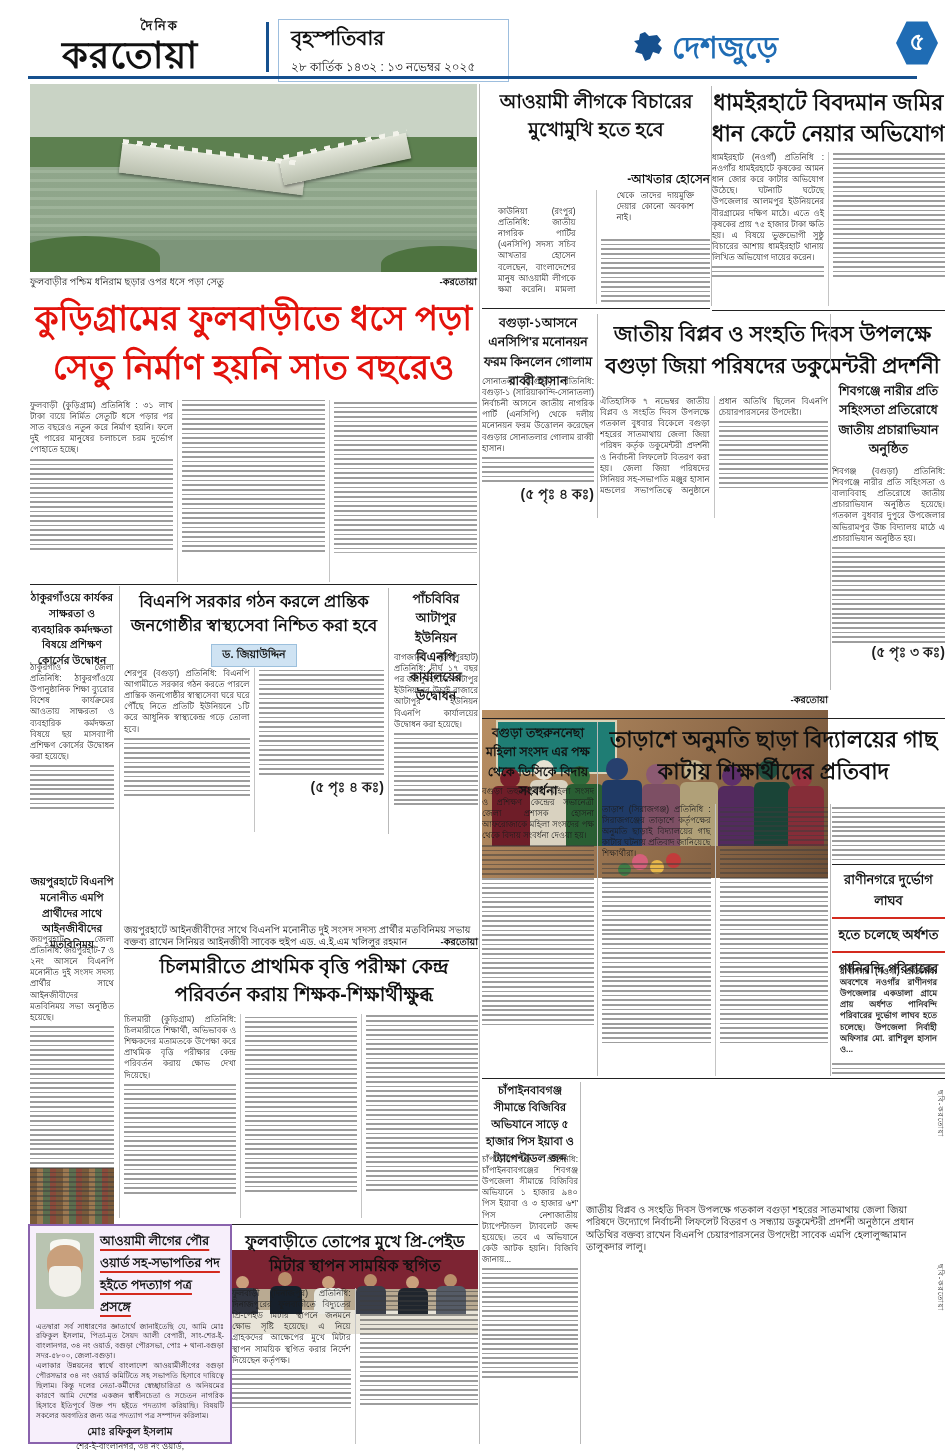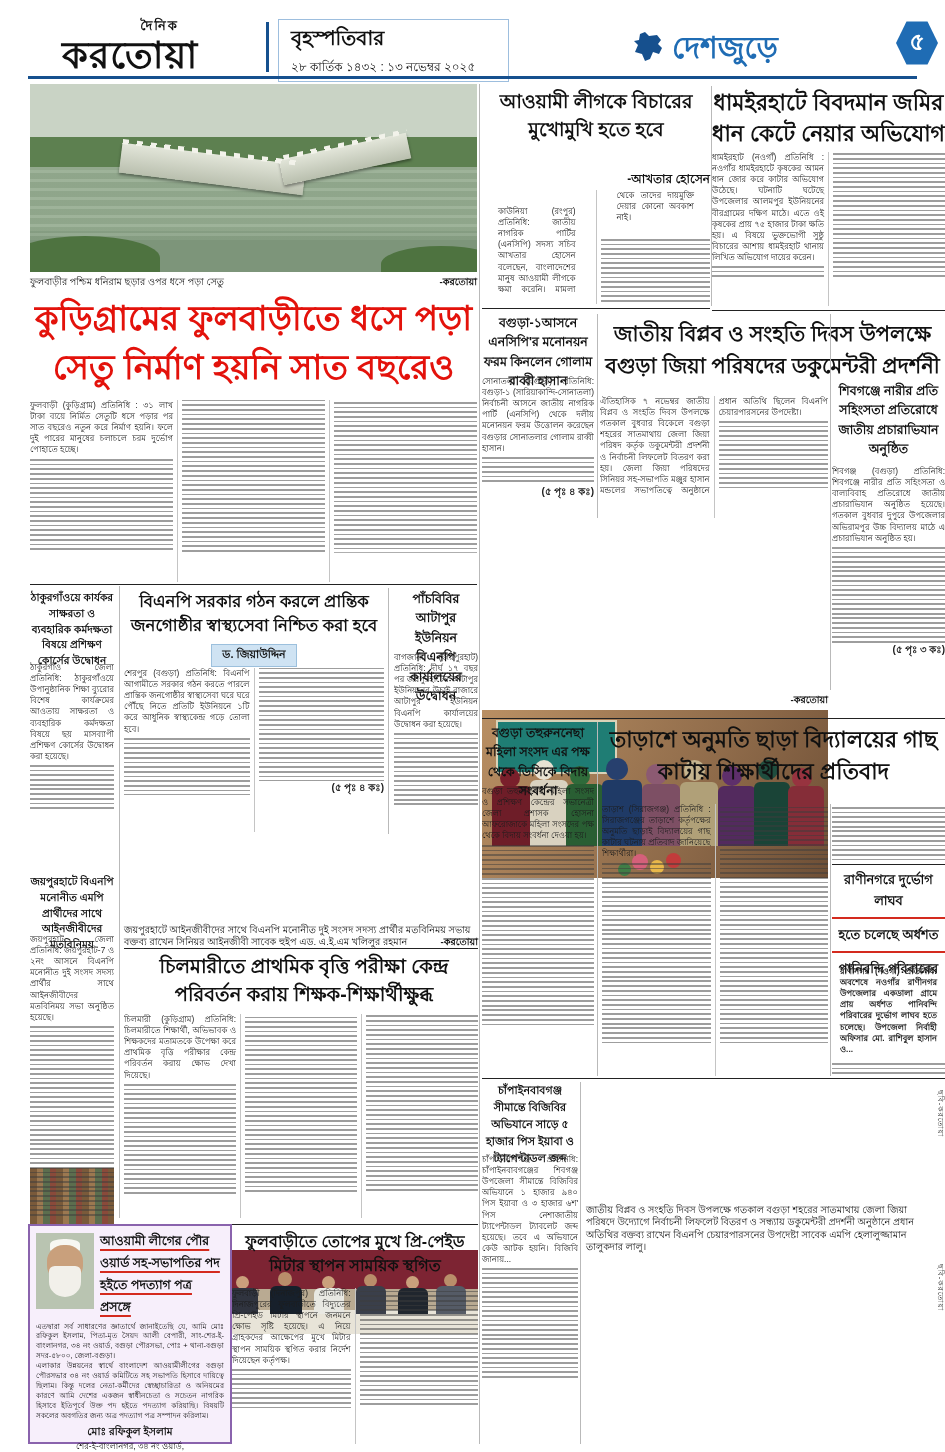--- a/index.html
+++ b/index.html
@@ -23,21 +23,21 @@
   .hl{font-weight:bold;text-align:center;color:#111;}
   .hl-red{color:#e3120b;font-size:34px;line-height:1.45;font-weight:bold;text-align:center;}
   .by-right{font-size:12px;font-weight:bold;text-align:right;}
   .by-box{display:inline-block;background:#cfe3f3;border:1px solid #9cc0dd;padding:1px 10px;font-size:11px;font-weight:bold;}
   .redline{border-bottom:2.5px solid #d42a1e;padding-bottom:5px;margin-bottom:6px;}
   
   .body-sm{font-size:8.3px;line-height:1.34;text-align:justify;color:#1d1d1d;overflow:hidden;}
   .cols2{column-count:2;column-gap:9px;column-rule:1px solid #c4c4c4;}
   .cols3{column-count:3;column-gap:9px;column-rule:1px solid #c4c4c4;}
   .greek{background:repeating-linear-gradient(#3c3c3c 0 1.7px,transparent 1.7px 4.7px);opacity:.5;margin-top:3px;}
-  .jump{display:block;text-align:right;font-weight:bold;font-size:10px;}
+  .jump{display:block;text-align:right;font-weight:bold;font-size:14px;}
   .caption{font-size:9.6px;line-height:1.3;color:#111;}
   .credit{font-weight:bold;white-space:nowrap;}
   .capflex{display:flex;justify-content:space-between;align-items:flex-start;gap:6px;}
   .sidecredit{writing-mode:vertical-rl;font-size:7.5px;color:#333;letter-spacing:1px;}
   
   .photo{position:relative;overflow:hidden;background:#888;}
   .ph-bridge{background:linear-gradient(#c9d3c5 0 28%,#5d8050 28% 44%,#93a98e 44% 78%,#7d957a 78% 100%);}
   .ph-bridge .slab{position:absolute;background:linear-gradient(#e3e6da,#b9bfae);box-shadow:0 2px 3px rgba(0,0,0,.4);}
   .ph-bridge .rail{position:absolute;background:repeating-linear-gradient(90deg,#f2f2ea 0 6px,transparent 6px 14px);height:5px;}
   .ph-bridge .grass{position:absolute;background:#4e7340;border-radius:50% 50% 0 0;}

